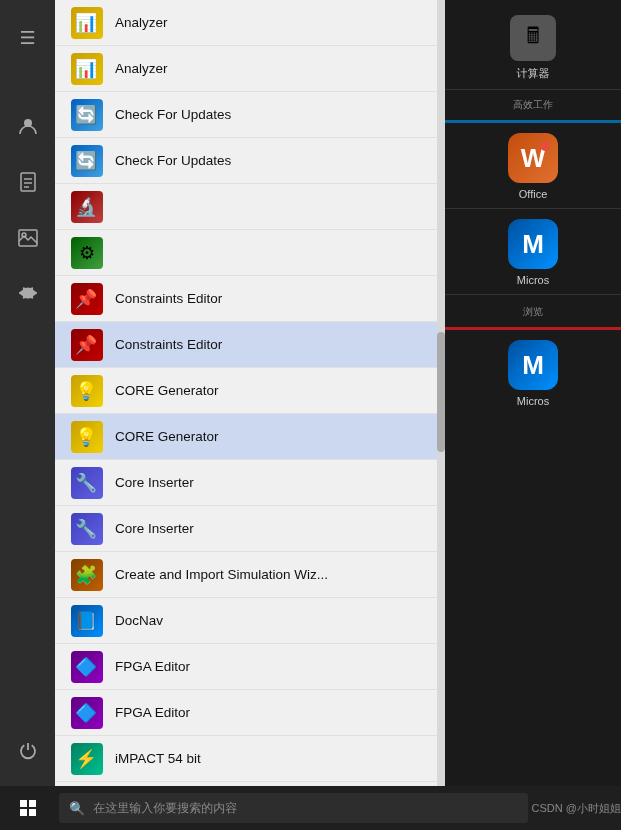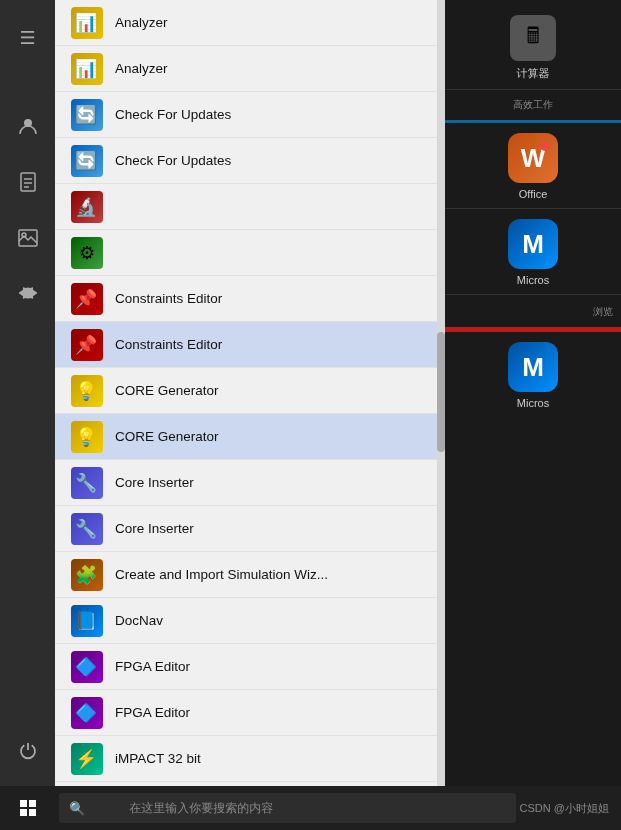--- a/index.html
+++ b/index.html
@@ -180,27 +180,26 @@
     }
 
     .search-icon {
       font-size: 13px;
       color: #888;
     }
 
     .search-text {
       font-size: 12px;
       color: #888;
-      margin-left: 36px;
     }
 
     .csdn-badge {
       font-size: 11px;
       color: #888;
-      margin-right: 12px;
+      margin-right: 0;
       white-space: nowrap;
     }
 
     
     .icon-analyzer { background: linear-gradient(135deg, #c8a000, #e6c000); border-radius: 4px; }
     .icon-update { background: linear-gradient(135deg, #0060c0, #40a0e0); border-radius: 4px; }
     .icon-chipscope { background: linear-gradient(135deg, #8b0000, #c04040); border-radius: 4px; }
     .icon-compile { background: linear-gradient(135deg, #006000, #40a040); border-radius: 4px; }
     .icon-constraints { background: linear-gradient(135deg, #8b0000, #c00000); border-radius: 4px; }
     .icon-core { background: linear-gradient(135deg, #c8a000, #f0d000); border-radius: 4px; }
@@ -311,21 +310,21 @@
       <li class="menu-item">
         <div class="menu-item-icon icon-fpga" style="font-size: 18px;">🔷</div>
         <span class="menu-item-label">FPGA Editor</span>
       </li>
       <li class="menu-item">
         <div class="menu-item-icon icon-fpga" style="font-size: 18px;">🔷</div>
         <span class="menu-item-label">FPGA Editor</span>
       </li>
       <li class="menu-item">
         <div class="menu-item-icon icon-impact" style="font-size: 18px;">⚡</div>
-        <span class="menu-item-label">iMPACT 32 bit</span>
+        <span class="menu-item-label">iMPACT 54 bit</span>
       </li>
       <li class="menu-item">
         <div class="menu-item-icon icon-impact" style="font-size: 18px;">⚡</div>
         <span class="menu-item-label">iMPACT 64 bit</span>
       </li>
     </ul>
 </div>
 
 <div class="desktop-panel">
   <div style="position:relative; padding: 15px 8px 8px 8px; display:flex; flex-direction:column; align-items:center; gap:5px; border-bottom:1px solid #333;">
@@ -339,21 +338,21 @@
     <div style="position:relative;">
       <div style="width:50px;height:50px;background:linear-gradient(135deg,#c44d0c,#e07030);border-radius:12px;display:flex;align-items:center;justify-content:center;font-size:26px;color:#fff;font-weight:bold;">W</div>
       <div class="red-dot"></div>
     </div>
     <div style="font-size:11px;color:#ccc;text-align:center;">Office</div>
   </div>
   <div style="padding: 10px 8px 8px 8px; display:flex; flex-direction:column; align-items:center; gap:5px; border-bottom:1px solid #333;">
     <div style="width:50px;height:50px;background:linear-gradient(135deg,#0050a0,#0090ff);border-radius:12px;display:flex;align-items:center;justify-content:center;font-size:26px;color:#fff;font-weight:bold;">M</div>
     <div style="font-size:11px;color:#ccc;text-align:center;">Micros</div>
   </div>
-  <div style="padding: 10px 8px 8px 8px; display:flex; flex-direction:column; align-items:flex-end; gap:5px; border-bottom:5px solid #b91c1c;">
+  <div style="padding: 10px 8px 8px 8px; display:flex; flex-direction:column; align-items:center; gap:5px; border-bottom:3px solid #b91c1c;">
     <div style="font-size:10px;color:#888;text-align:center;">浏览</div>
   </div>
   <div style="padding: 10px 8px 8px 8px; display:flex; flex-direction:column; align-items:center; gap:5px;">
     <div style="width:50px;height:50px;background:linear-gradient(135deg,#0050a0,#0090ff);border-radius:12px;display:flex;align-items:center;justify-content:center;font-size:26px;color:#fff;font-weight:bold;">M</div>
     <div style="font-size:11px;color:#ccc;text-align:center;">Micros</div>
   </div>
 </div>
 
 <div class="taskbar">
   <div class="taskbar-start">

